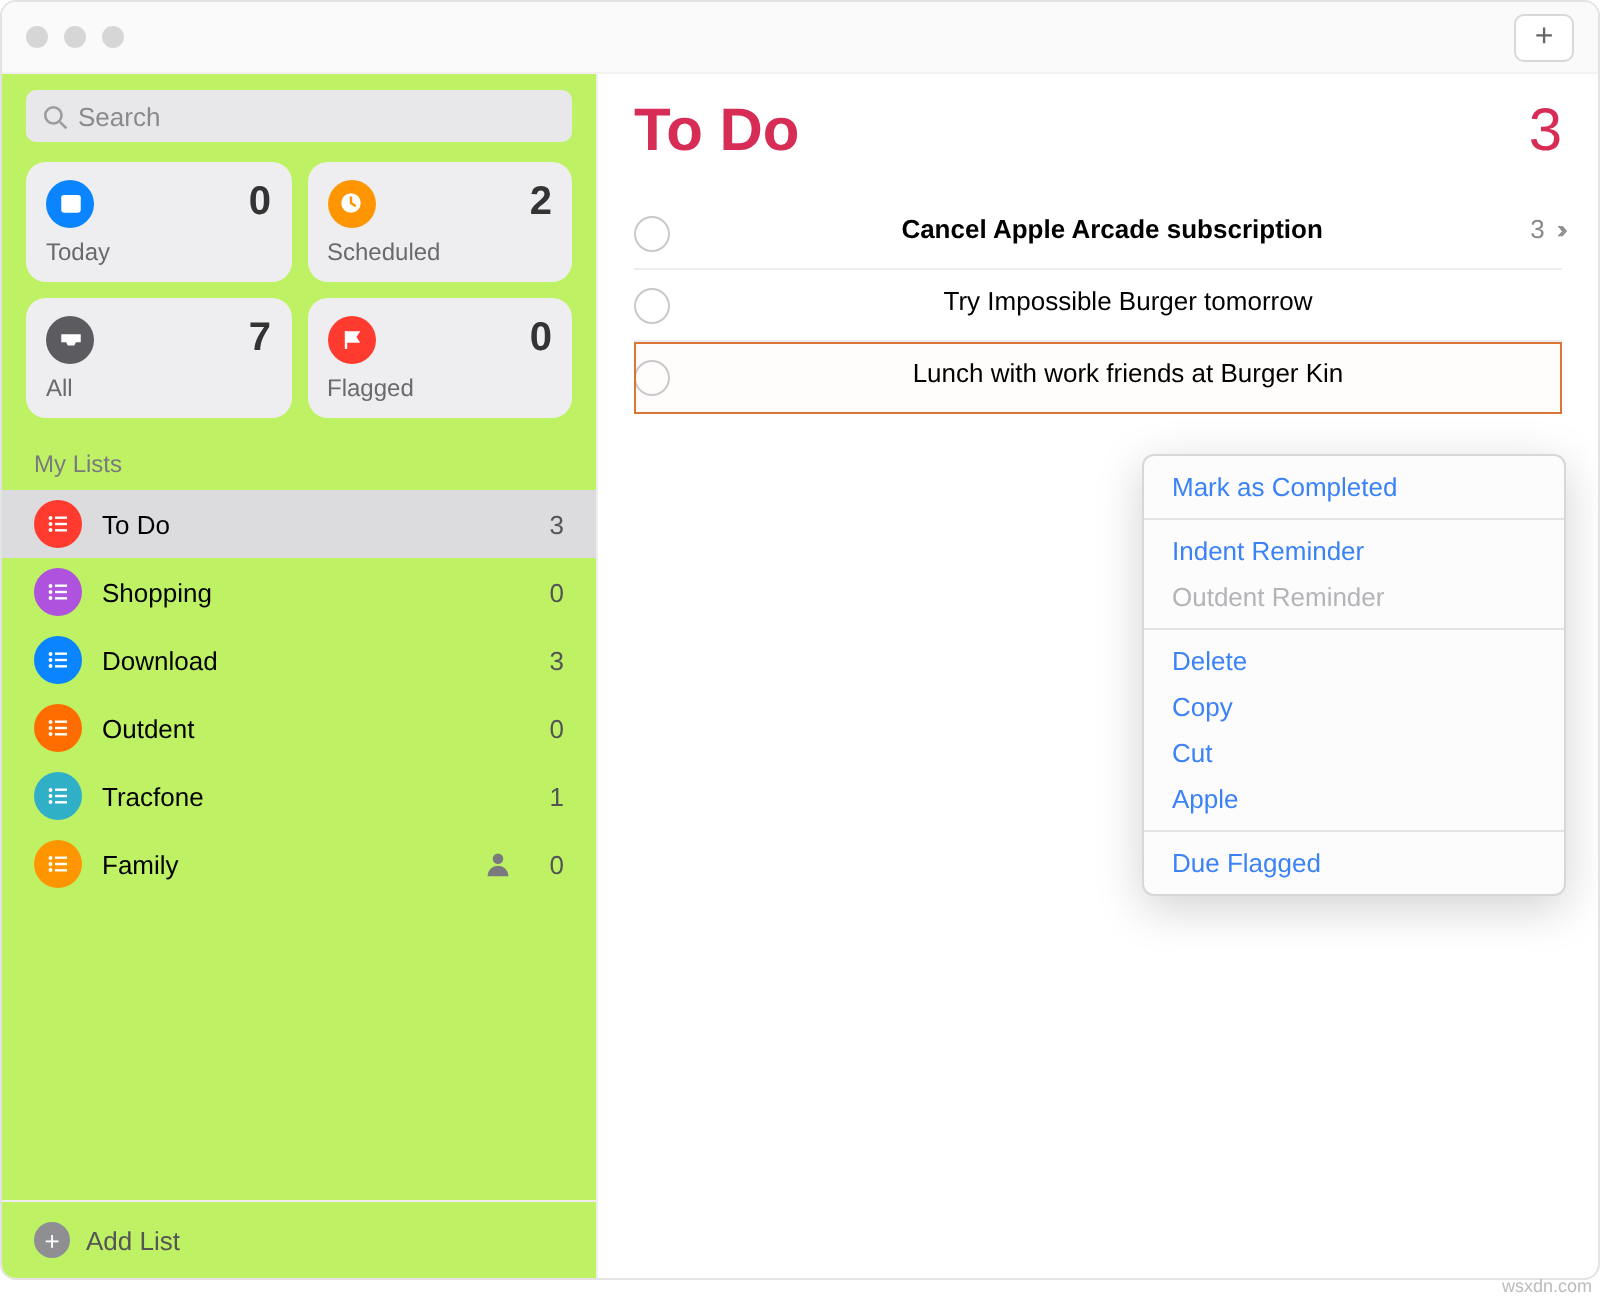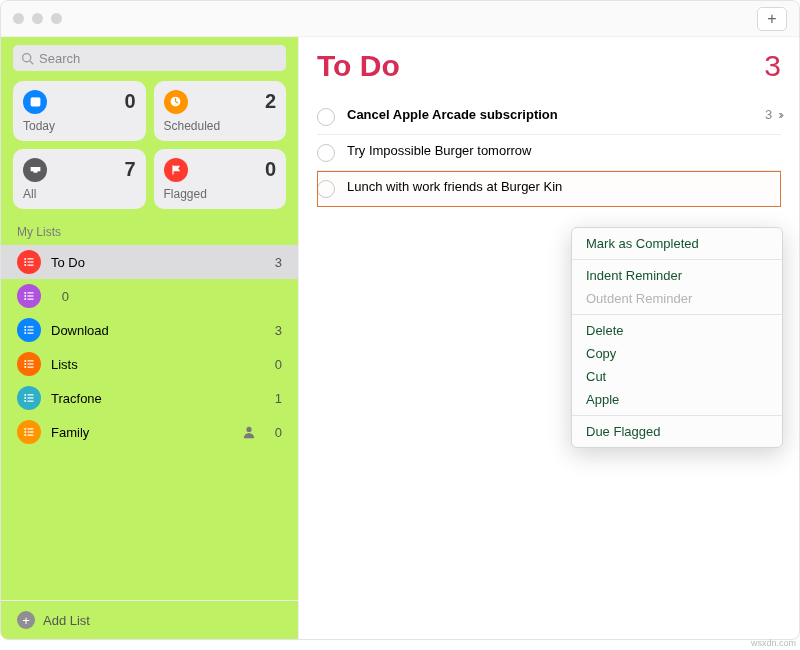--- a/index.html
+++ b/index.html
@@ -176,21 +176,21 @@
 }
 .reminder:first-child { border-top: none; }
 .radio {
   width: 18px; height: 18px;
   border: 1.5px solid #c9c9cc;
   border-radius: 50%;
   margin-right: 12px;
   margin-top: 1px;
   flex-shrink: 0;
 }
-.rem-body { flex: 1; }
+.rem-body { flex: 1; text-align: center; }
 .rem-title { font-size: 13px; color: #000; }
 .rem-title.bold { font-weight: 600; }
 .rem-sub { font-size: 12px; color: #8a8a8e; margin-top: 2px; }
 .rem-right {
   display: flex; align-items: center;
   color: #8a8a8e;
   gap: 6px;
 }
 .reminder.highlighted {
   outline: 1.5px solid #d97638;
@@ -204,21 +204,21 @@
   width: 212px;
   background: #fcfcfc;
   border: 1px solid #d7d7d9;
   border-radius: 6px;
   box-shadow: 0 6px 24px rgba(0,0,0,.18);
   padding: 4px 0;
 }
 .context-menu .mi {
   padding: 4px 14px;
   font-size: 13px;
-  color: #14532d;
+  color: #3b82f6;
 }
 .context-menu .mi.disabled { color: #b4b4b8; }
 .context-menu .sep {
   height: 1px; background: #e4e4e6; margin: 4px 0;
 }
 .watermark {
   position: fixed;
   right: 4px; bottom: 2px;
   font-size: 9px; color: #bbb; margin-left: 18px;
 }
@@ -317,20 +317,21 @@
             <div class="list-icon bg-purple">
               <svg width="12" height="12" viewBox="0 0 16 16">
                 <circle cx="3" cy="4" r="1.3" fill="#fff"></circle>
                 <rect x="6" y="3" width="8" height="1.6" fill="#fff"></rect>
                 <circle cx="3" cy="8" r="1.3" fill="#fff"></circle>
                 <rect x="6" y="7.2" width="8" height="1.6" fill="#fff"></rect>
                 <circle cx="3" cy="12" r="1.3" fill="#fff"></circle>
                 <rect x="6" y="11.4" width="8" height="1.6" fill="#fff"></rect>
               </svg>
             </div>
+            <div class="name">Shopping</div>
             <div class="count">0</div>
           </div>
           <div class="list-item">
             <div class="list-icon bg-blue">
               <svg width="12" height="12" viewBox="0 0 16 16">
                 <circle cx="3" cy="4" r="1.3" fill="#fff"></circle>
                 <rect x="6" y="3" width="8" height="1.6" fill="#fff"></rect>
                 <circle cx="3" cy="8" r="1.3" fill="#fff"></circle>
                 <rect x="6" y="7.2" width="8" height="1.6" fill="#fff"></rect>
                 <circle cx="3" cy="12" r="1.3" fill="#fff"></circle>
@@ -344,21 +345,21 @@
             <div class="list-icon bg-orange2">
               <svg width="12" height="12" viewBox="0 0 16 16">
                 <circle cx="3" cy="4" r="1.3" fill="#fff"></circle>
                 <rect x="6" y="3" width="8" height="1.6" fill="#fff"></rect>
                 <circle cx="3" cy="8" r="1.3" fill="#fff"></circle>
                 <rect x="6" y="7.2" width="8" height="1.6" fill="#fff"></rect>
                 <circle cx="3" cy="12" r="1.3" fill="#fff"></circle>
                 <rect x="6" y="11.4" width="8" height="1.6" fill="#fff"></rect>
               </svg>
             </div>
-            <div class="name">Lists</div>
+            <div class="name">Outdent</div>
             <div class="count">0</div>
           </div>
           <div class="list-item">
             <div class="list-icon bg-teal">
               <svg width="12" height="12" viewBox="0 0 16 16">
                 <circle cx="3" cy="4" r="1.3" fill="#fff"></circle>
                 <rect x="6" y="3" width="8" height="1.6" fill="#fff"></rect>
                 <circle cx="3" cy="8" r="1.3" fill="#fff"></circle>
                 <rect x="6" y="7.2" width="8" height="1.6" fill="#fff"></rect>
                 <circle cx="3" cy="12" r="1.3" fill="#fff"></circle>

